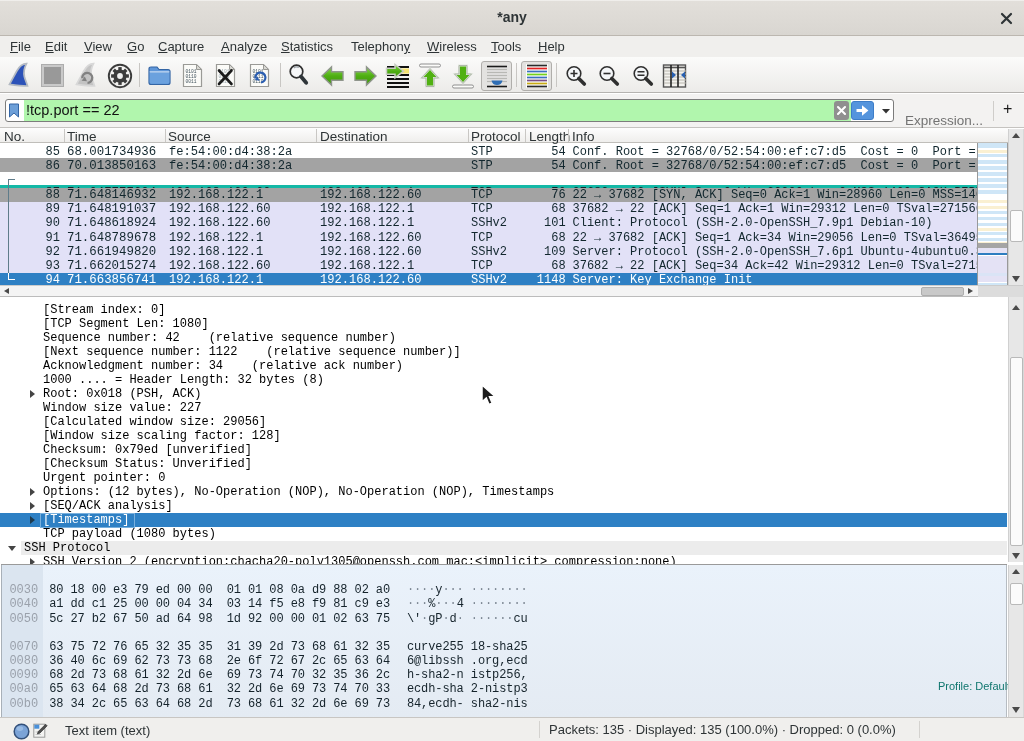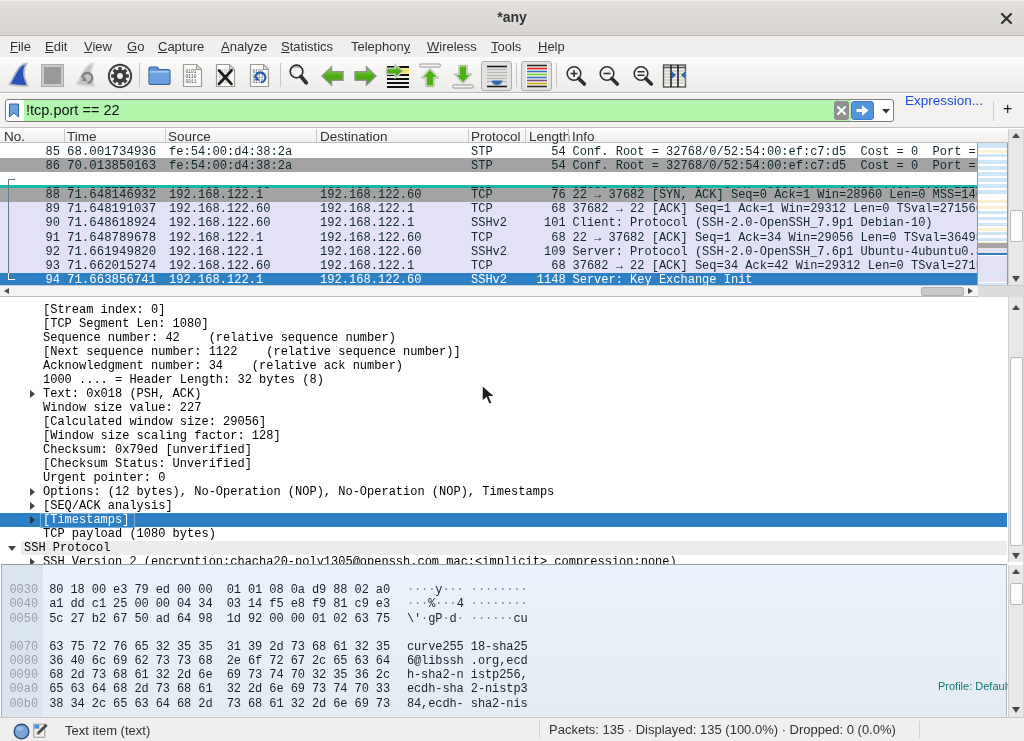--- a/index.html
+++ b/index.html
@@ -288,21 +288,21 @@
 
 <div class="abs" style="left:851px;top:101px;width:23px;height:19px;background:#5494dd;border-radius:3px;border:1px solid #3d7dc8;box-sizing:border-box"></div>
 <svg class="abs" style="left:855px;top:104px" width="16" height="13" viewBox="0 0 16 13">
   <path d="M1.5 6.5 h7" stroke="#fff" stroke-width="3" fill="none"></path>
   <path d="M7 1.2 L13.4 6.5 L7 11.8 z" fill="#fff"></path>
 </svg>
 
 <svg class="abs" style="left:881px;top:108px" width="10" height="6" viewBox="0 0 10 6">
   <path d="M1 1 L5 5.4 L9 1 z" fill="#333"></path>
 </svg>
-<div class="abs" style="left:905px;top:93px;font-size:13.5px;color:#1d4ed8">Expression...</div>
+<div class="abs" style="left:905px;top:113px;font-size:13.5px;color:#737373">Expression...</div>
 <div class="abs" style="left:993px;top:101px;width:1px;height:20px;background:#cfcdca"></div>
 <div class="abs" style="left:1003px;top:100px;font-size:16px;color:#1a1a1a">+</div>
 
 <div class="abs" id="plheader">
   <span style="left:4px">No.</span>
   <span style="left:67px">Time</span>
   <span style="left:168px">Source</span>
   <span style="left:320px">Destination</span>
   <span style="left:471px">Protocol</span>
   <span style="left:529px">Length</span>
@@ -359,21 +359,21 @@
 <div class="abs arr" style="left:968px;top:288px;border-top:3.5px solid transparent;border-bottom:3.5px solid transparent;border-left:5px solid #4a4a4a"></div>
 
 <div class="abs" id="dborder"></div>
 <div class="abs" id="details">
 <div class="drow mono" style="top:5.0px"><span class="txt" style="left:43px">[Stream index: 0]</span></div>
 <div class="drow mono" style="top:19.0px"><span class="txt" style="left:43px">[TCP Segment Len: 1080]</span></div>
 <div class="drow mono" style="top:33.1px"><span class="txt" style="left:43px">Sequence number: 42    (relative sequence number)</span></div>
 <div class="drow mono" style="top:47.1px"><span class="txt" style="left:43px">[Next sequence number: 1122    (relative sequence number)]</span></div>
 <div class="drow mono" style="top:61.1px"><span class="txt" style="left:43px">Acknowledgment number: 34    (relative ack number)</span></div>
 <div class="drow mono" style="top:75.2px"><span class="txt" style="left:43px">1000 .... = Header Length: 32 bytes (8)</span></div>
-<div class="drow mono" style="top:89.2px"><i class="arr" style="left:30px;top:3.5px;border-left:5px solid #444;border-top:4px solid transparent;border-bottom:4px solid transparent"></i><span class="txt" style="left:43px">Text: 0x018 (PSH, ACK)</span></div>
+<div class="drow mono" style="top:89.2px"><i class="arr" style="left:30px;top:3.5px;border-left:5px solid #444;border-top:4px solid transparent;border-bottom:4px solid transparent"></i><span class="txt" style="left:43px">Root: 0x018 (PSH, ACK)</span></div>
 <div class="drow mono" style="top:103.2px"><span class="txt" style="left:43px">Window size value: 227</span></div>
 <div class="drow mono" style="top:117.2px"><span class="txt" style="left:43px">[Calculated window size: 29056]</span></div>
 <div class="drow mono" style="top:131.3px"><span class="txt" style="left:43px">[Window size scaling factor: 128]</span></div>
 <div class="drow mono" style="top:145.3px"><span class="txt" style="left:43px">Checksum: 0x79ed [unverified]</span></div>
 <div class="drow mono" style="top:159.3px"><span class="txt" style="left:43px">[Checksum Status: Unverified]</span></div>
 <div class="drow mono" style="top:173.4px"><span class="txt" style="left:43px">Urgent pointer: 0</span></div>
 <div class="drow mono" style="top:187.4px"><i class="arr" style="left:30px;top:3.5px;border-left:5px solid #444;border-top:4px solid transparent;border-bottom:4px solid transparent"></i><span class="txt" style="left:43px">Options: (12 bytes), No-Operation (NOP), No-Operation (NOP), Timestamps</span></div>
 <div class="drow mono" style="top:201.4px"><i class="arr" style="left:30px;top:3.5px;border-left:5px solid #444;border-top:4px solid transparent;border-bottom:4px solid transparent"></i><span class="txt" style="left:43px">[SEQ/ACK analysis]</span></div>
 <div class="drow mono" style="top:215.5px;background:#2e80c4;color:#fff"><i class="arr" style="left:30px;top:3.5px;border-left:5px solid #1e3a4e;border-top:4px solid transparent;border-bottom:4px solid transparent"></i><span style="position:absolute;left:40px;top:0.5px;width:93px;height:12.5px;border:1px solid #79b0dd"></span><span class="txt" style="left:43px">[Timestamps]</span></div>
 <div class="drow mono" style="top:229.5px"><span class="txt" style="left:43px">TCP payload (1080 bytes)</span></div>

